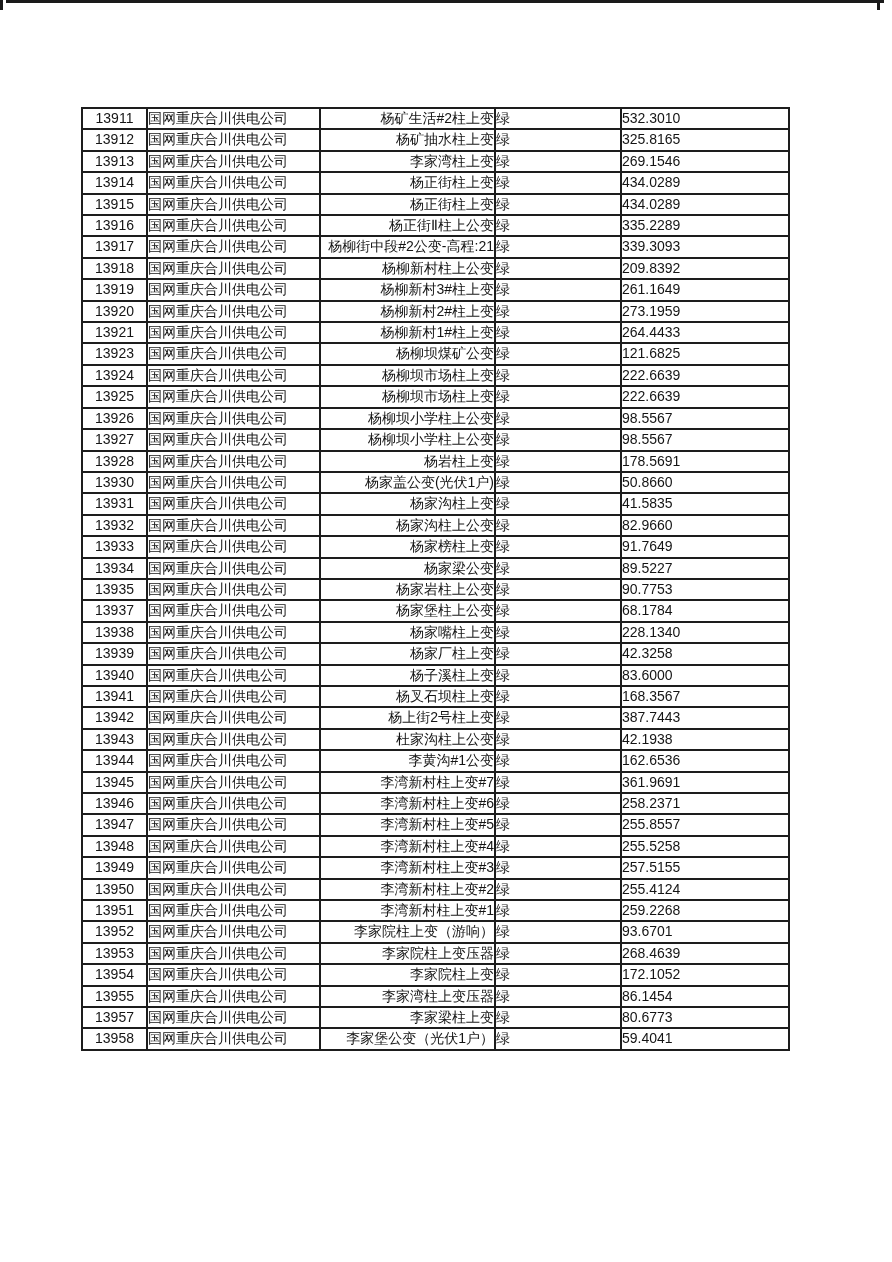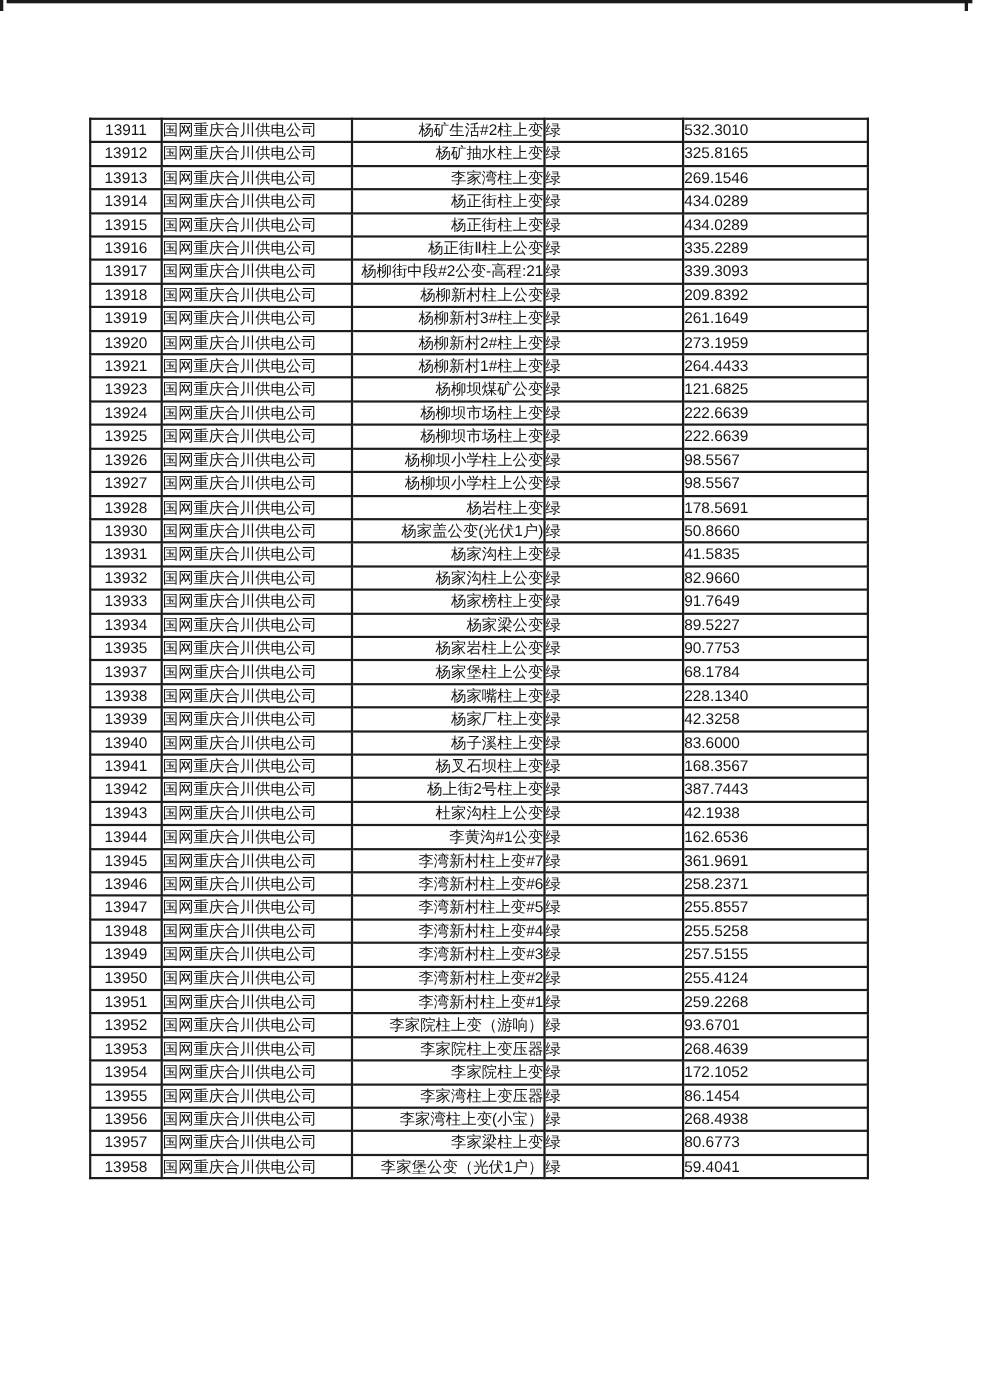--- a/index.html
+++ b/index.html
@@ -365,27 +365,20 @@
           <td class="c-value">172.1052</td>
         </tr>
         <tr>
           <td class="c-id">13955</td>
           <td class="c-company">国网重庆合川供电公司</td>
           <td class="c-name">李家湾柱上变压器</td>
           <td class="c-status">绿</td>
           <td class="c-value">86.1454</td>
         </tr>
         <tr>
-          <td class="c-id">13956</td>
-          <td class="c-company">国网重庆合川供电公司</td>
-          <td class="c-name">李家湾柱上变(小宝）</td>
-          <td class="c-status">绿</td>
-          <td class="c-value">268.4938</td>
-        </tr>
-        <tr>
           <td class="c-id">13957</td>
           <td class="c-company">国网重庆合川供电公司</td>
           <td class="c-name">李家梁柱上变</td>
           <td class="c-status">绿</td>
           <td class="c-value">80.6773</td>
         </tr>
         <tr>
           <td class="c-id">13958</td>
           <td class="c-company">国网重庆合川供电公司</td>
           <td class="c-name">李家堡公变（光伏1户）</td>

